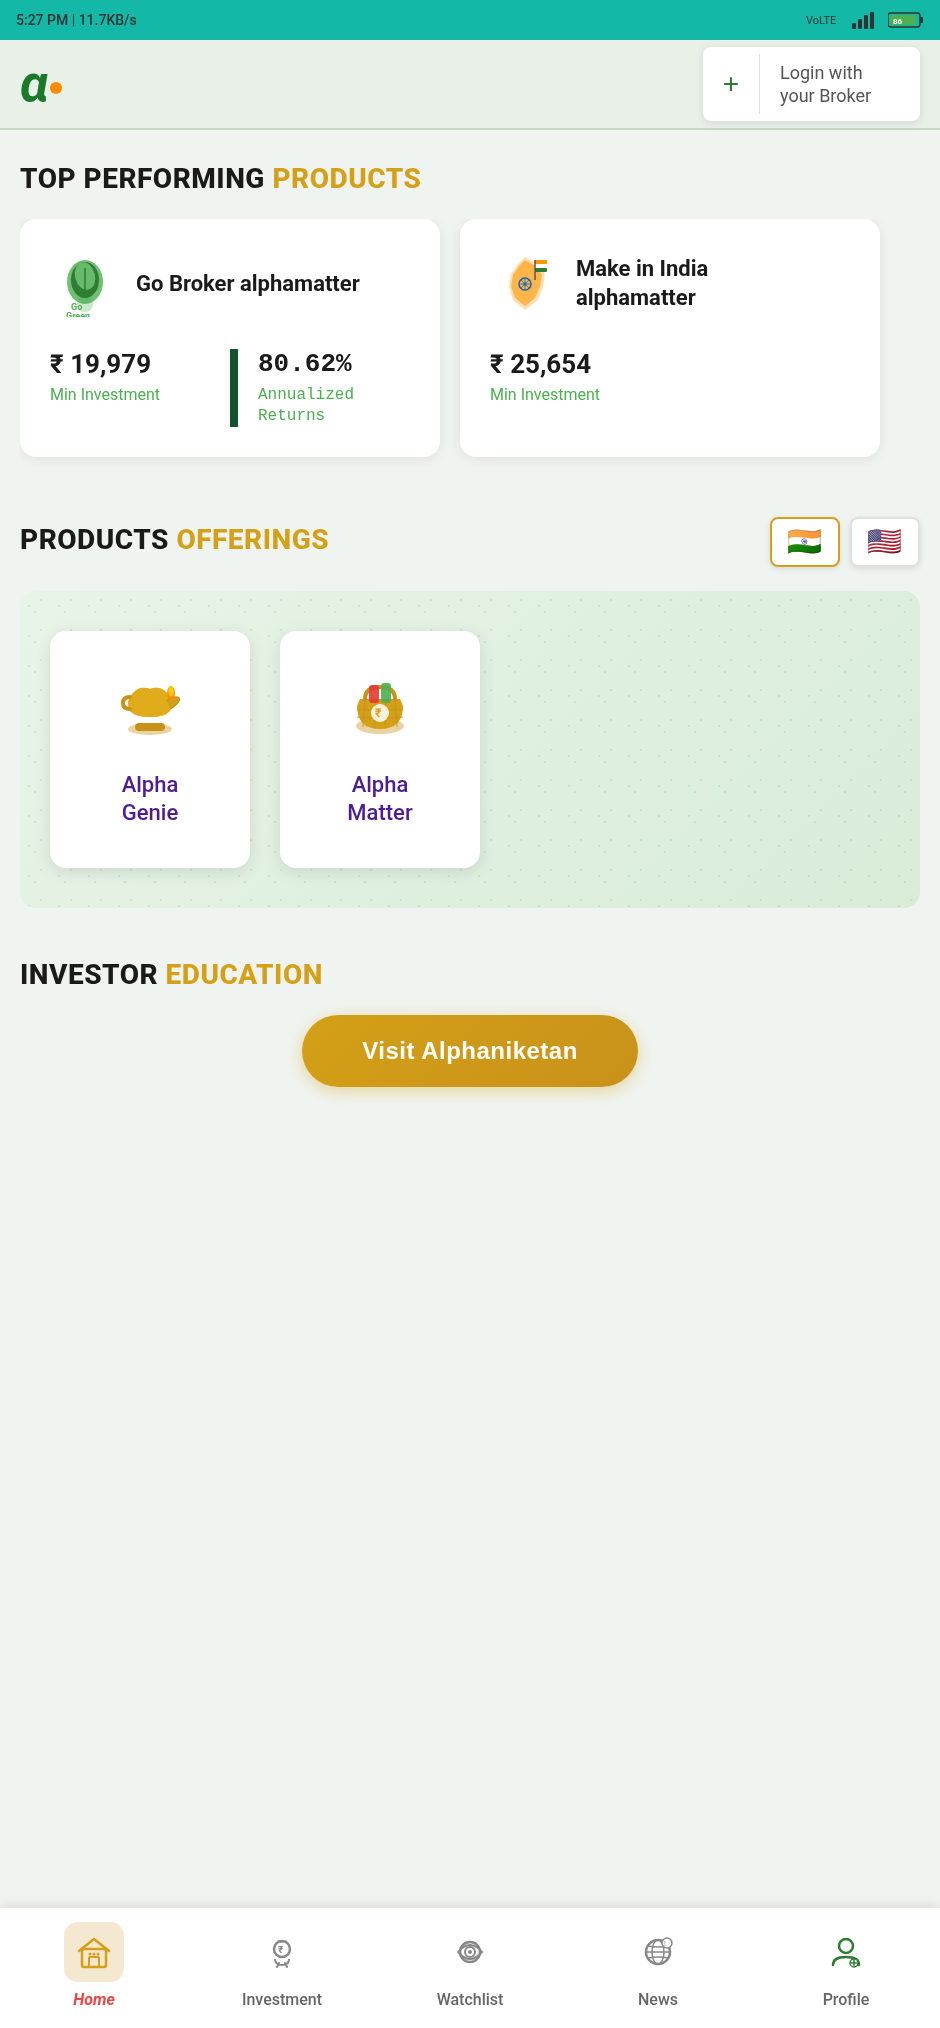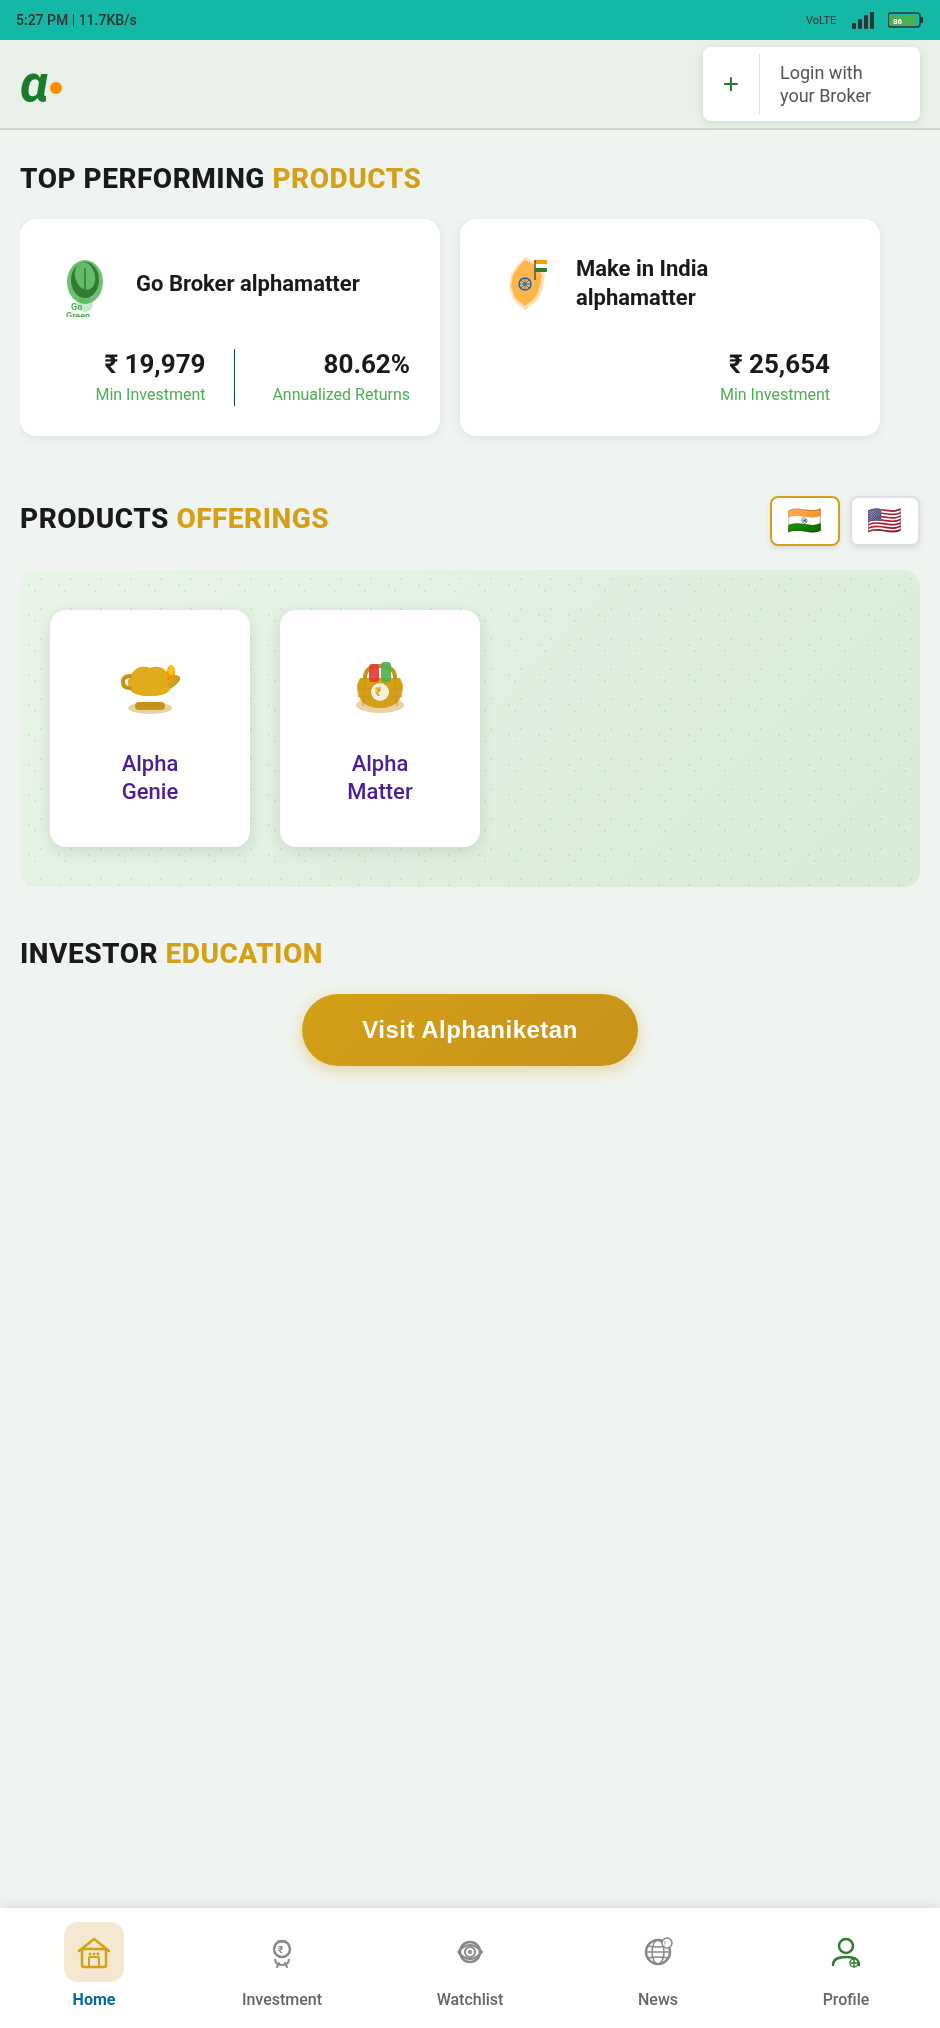--- a/index.html
+++ b/index.html
@@ -136,30 +136,30 @@
     }
     .product-name {
       font-size: 22px;
       font-weight: 700;
       color: #1a1a1a;
       line-height: 1.3;
     }
     .product-stats {
       display: flex;
       gap: 8px;
-      text-align: right;
     }
     .stat-item {
       flex: 1;
       padding-right: 20px;
     }
     .stat-item.with-divider {
-      border-left: 1px solid #14532d;
+      border-left: 8px solid #14532d;
       padding-left: 20px;
       padding-right: 0;
+      font-family: Liberation Mono, monospace;
     }
     .stat-value {
       font-size: 26px;
       font-weight: 700;
       color: #1a1a1a;
       margin-bottom: 6px;
     }
     .stat-label {
       font-size: 16px;
       color: #4caf50;
@@ -295,22 +295,23 @@
     }
     .nav-icon-wrap.active {
       background: #f5e8d0;
     }
     .nav-label {
       font-size: 16px;
       color: #666;
       font-weight: 500;
     }
     .nav-item.active .nav-label {
-      color: #0369a1;
+      color: #ef4444;
       font-weight: 700;
+      font-style: italic;
     }
 
     
     .nav-svg {
       width: 34px;
       height: 34px;
     }
   </style>
 </head>
 <body>

